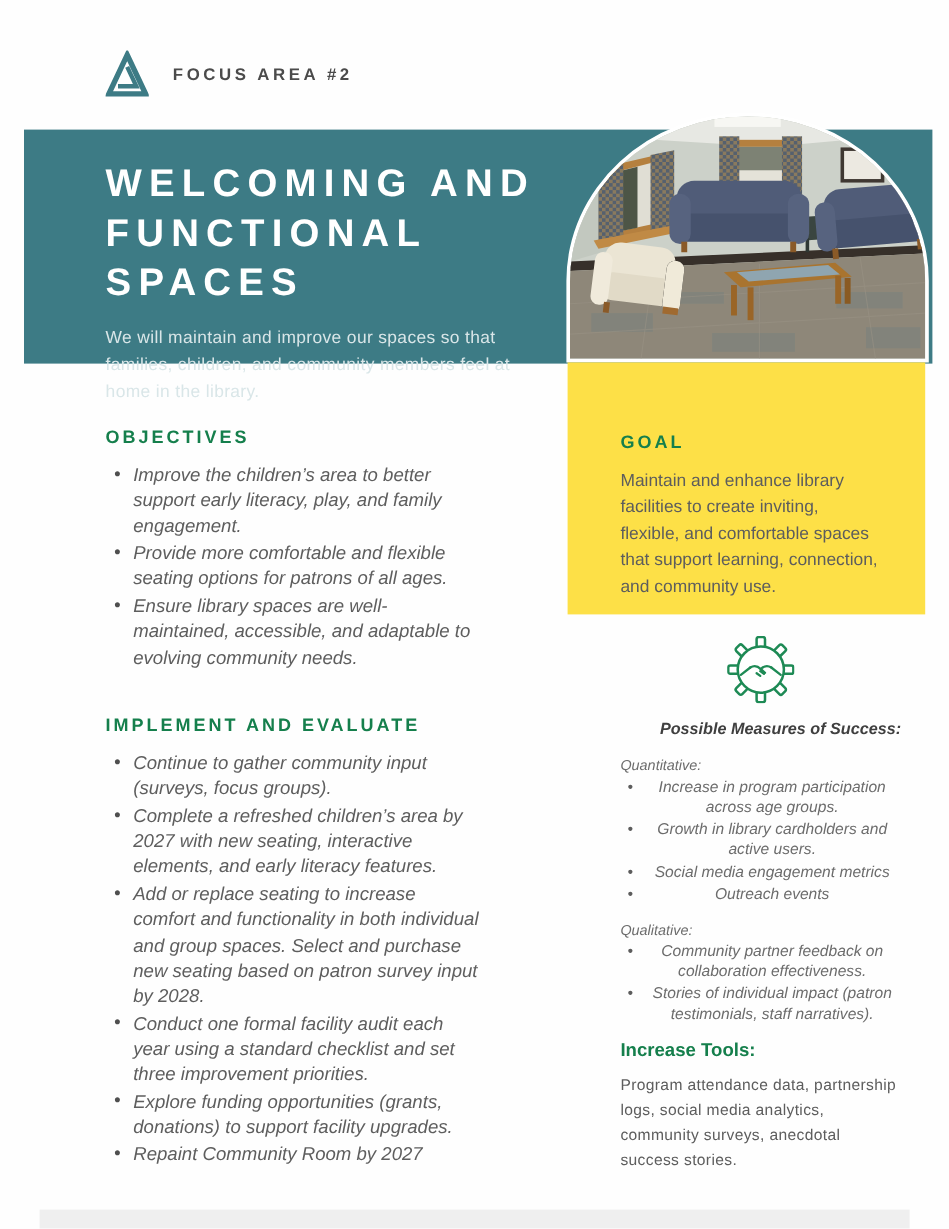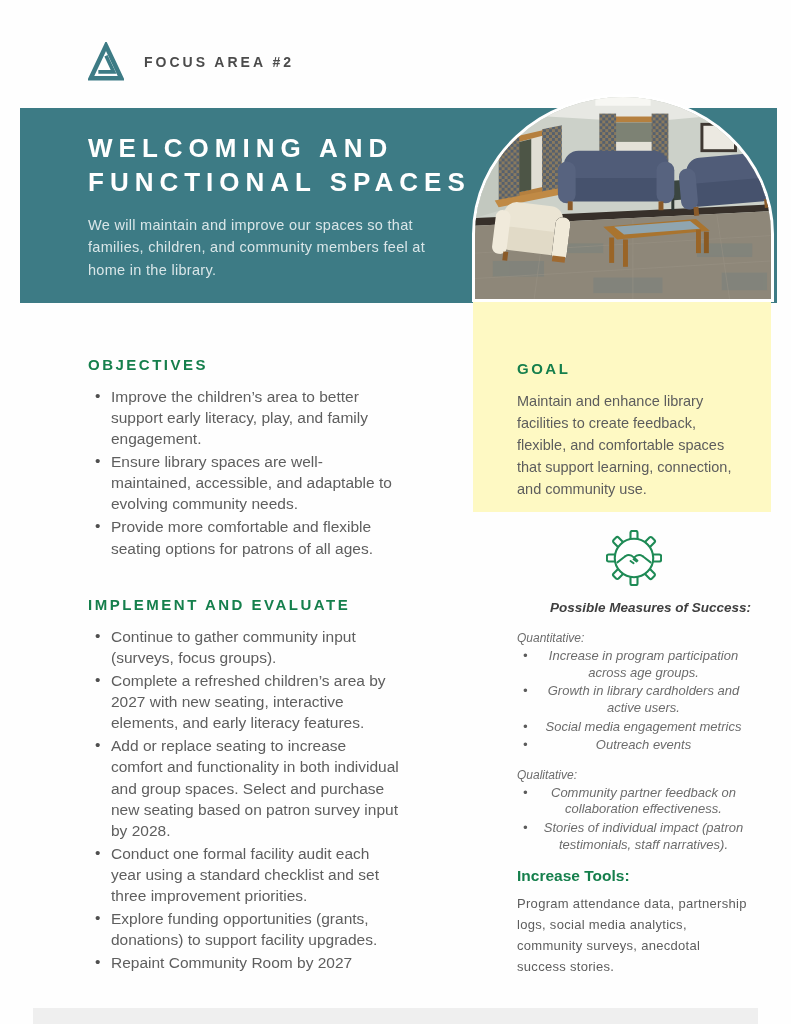--- a/index.html
+++ b/index.html
@@ -8,45 +8,45 @@
     overflow:hidden; font-family:"Liberation Sans", sans-serif;
   }
   
   .logo-row { position:absolute; left:88px; top:42px; display:flex; align-items:center; gap:20px;text-align:right; }
   .logo-row svg { display:block; }
   .focus-label { font-size:14px; font-weight:bold; letter-spacing:3px; color:#4b4b4b; }
 
   
   .banner { position:absolute; left:20px; top:108px; width:757px; height:195px; background:#3d7b85; }
   .banner-text { position:absolute; left:68px; top:24px; width:420px; }
-  .banner-title { margin:0 0 14px 0; color:#ffffff; font-size:26px; font-weight:bold;
+  .banner-title { margin:0 0 14px 0; color:#ffffff; font-size:32px; font-weight:bold;
                   letter-spacing:6px; line-height:1.3; }
   .banner-sub { margin:0; color:#d9e6e8; font-size:14.5px; line-height:1.55;
                 letter-spacing:0.3px; width:368px; }
 
   
   .photo {
     position:absolute; left:472px; top:94px; width:302px; height:208px;
     border-radius:151px 151px 0 0 / 140px 140px 0 0;
     border:3px solid #ffffff; box-sizing:border-box; overflow:hidden; background:#ccd1c9;
   }
   .photo svg { display:block; width:100%; height:100%; }
 
   
   .goal-box { position:absolute; left:473px; top:302px; width:298px; height:210px;
-              background:#fef9c3; box-sizing:border-box; padding:58px 38px 0 44px; }
+              background:#fde047; box-sizing:border-box; padding:58px 38px 0 44px; }
   .goal-box p { margin:0; font-size:14.5px; color:#5d5d5d; line-height:1.52; }
 
   .sec-heading { margin:0 0 13px 0; color:#157f4c; font-size:15px; font-weight:bold; letter-spacing:2.5px; }
 
   
   .left-col-1 { position:absolute; left:88px; top:356px; width:312px; }
   .left-col-2 { position:absolute; left:88px; top:596px; width:312px; }
   ul.bullets { list-style:none; margin:0; padding:0 0 0 23px; }
-  ul.bullets li { position:relative; font-size:15.5px; color:#5e5e5e; line-height:1.36; margin:0 0 2px 0; }
+  ul.bullets li { position:relative; font-size:15.5px; color:#5e5e5e; line-height:1.36; margin:0 0 2px 0;font-style:italic; }
   ul.bullets li::before { content:"\2022"; position:absolute; left:-16px; top:-1px; color:#4f4f4f; }
 
   
   .right-col { position:absolute; left:517px; top:530px; width:234px; }
   .measure-icon { display:block; margin:0 auto 14px auto; }
   .measures-title { margin:0 0 16px 0; font-size:13.5px; font-weight:bold; font-style:italic; color:#3f3f3f;text-align:right; }
   .q-label { font-size:12px; font-style:italic; color:#6c6c6c; margin:0 0 3px 0; }
   ul.i-bullets { list-style:none; margin:0 0 14px 0; padding:0 0 0 19px; }
   ul.i-bullets li { position:relative; font-size:13px; font-style:italic; color:#6c6c6c;
                     line-height:1.28; margin:0 0 2px 0;text-align:center; }
@@ -166,29 +166,29 @@
         <rect x="136" y="144" width="5" height="26" fill="#9a6527"></rect>
         <rect x="150" y="146" width="5" height="28" fill="#9a6527"></rect>
         <rect x="224" y="136" width="5" height="24" fill="#9a6527"></rect>
         <rect x="232" y="138" width="5" height="22" fill="#8a5a22"></rect>
       </g>
     </svg>
   </div>
 
   <div class="goal-box">
     <h2 class="sec-heading">GOAL</h2>
-    <p>Maintain and enhance library facilities to create feedback, flexible, and comfortable spaces that support learning, connection, and community use.</p>
+    <p>Maintain and enhance library facilities to create inviting, flexible, and comfortable spaces that support learning, connection, and community use.</p>
   </div>
 
   <div class="left-col-1">
     <h2 class="sec-heading">OBJECTIVES</h2>
     <ul class="bullets">
         <li>Improve the children’s area to better support early literacy, play, and family engagement.</li>
+        <li>Provide more comfortable and flexible seating options for patrons of all ages.</li>
         <li>Ensure library spaces are well-maintained, accessible, and adaptable to evolving community needs.</li>
-        <li>Provide more comfortable and flexible seating options for patrons of all ages.</li>
       </ul>
   </div>
 
   <div class="left-col-2">
     <h2 class="sec-heading">IMPLEMENT AND EVALUATE</h2>
     <ul class="bullets">
         <li>Continue to gather community input (surveys, focus groups).</li>
         <li>Complete a refreshed children’s area by 2027 with new seating, interactive elements, and early literacy features.</li>
         <li>Add or replace seating to increase comfort and functionality in both individual and group spaces. Select and purchase new seating based on patron survey input by 2028.</li>
         <li>Conduct one formal facility audit each year using a standard checklist and set three improvement priorities.</li>

